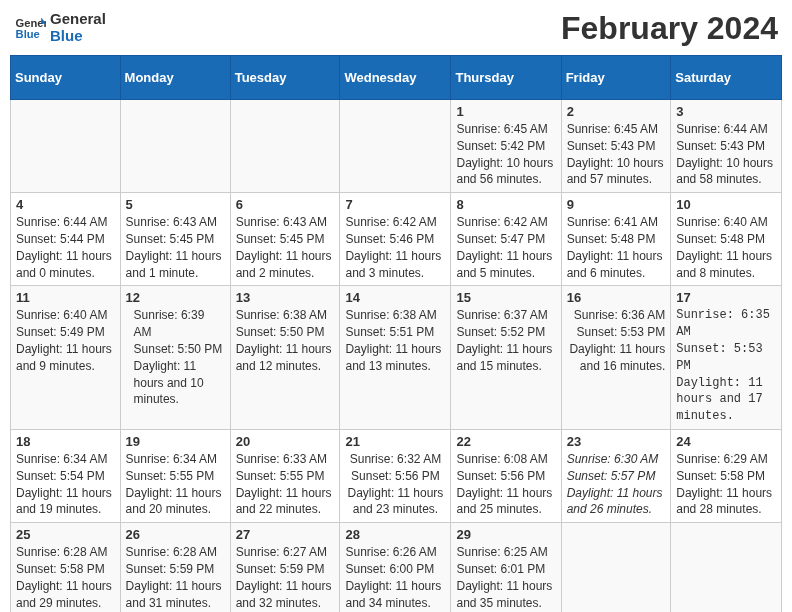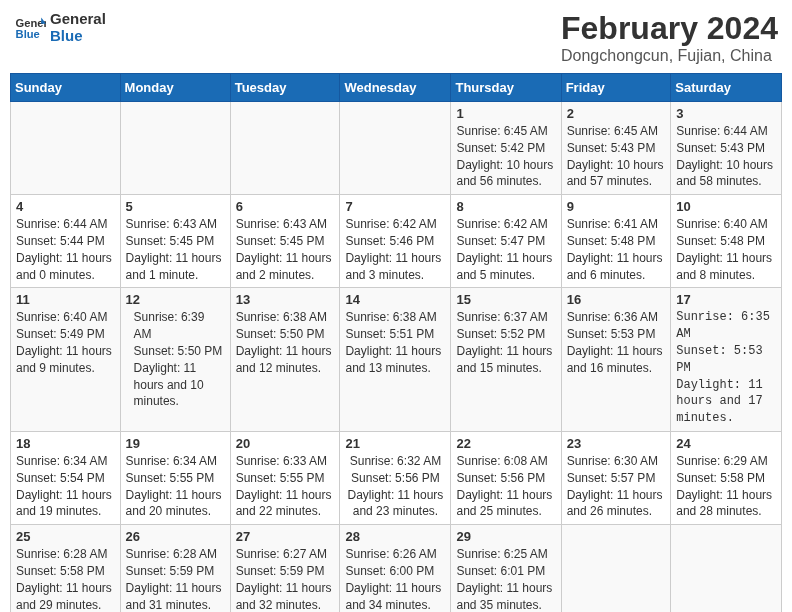--- a/index.html
+++ b/index.html
@@ -20,42 +20,42 @@
     .logo {
       display: flex;
       align-items: center;
       gap: 4px;
     }
     .logo-icon {
       width: 32px;
       height: 32px;
     }
     .title-area {
-      text-align: left;
+      text-align: right;
     }
     .calendar-title {
       font-size: 32px;
       font-weight: bold;
       color: #333;
     }
     .calendar-subtitle {
       font-size: 16px;
       color: #555;
     }
     table {
       width: 100%;
       border-collapse: collapse;
       border: 1px solid #ccc;
     }
     thead th {
       background-color: #1a6bb5;
       color: #fff;
       font-size: 13px;
       font-weight: bold;
-      padding: 6px 4px;
+      padding: 14px 4px;
       text-align: left;
       border: 1px solid #1558a0;
     }
     tbody td {
       border: 1px solid #ccc;
       vertical-align: top;
       padding: 4px 5px;
       min-height: 80px;
       width: 113px;
     }
@@ -91,21 +91,20 @@
       <text x="2" y="34" font-size="14" font-weight="bold" fill="#1a6bb5">Blue</text>
       <polygon points="34,8 40,16 34,16" fill="#1a6bb5"></polygon>
     </svg>
     <div>
       <div style="font-size:15px;font-weight:bold;color:#333;">General</div>
       <div style="font-size:15px;font-weight:bold;color:#1a6bb5;">Blue</div>
     </div>
   </div>
   <div class="title-area">
     <div class="calendar-title">February 2024</div>
-    <div class="calendar-subtitle">Dongchongcun, Fujian, China</div>
   </div>
 </div>
 
 <table>
   <thead id="calendar-thead">
   <tr>
         <th>Sunday</th>
         <th>Monday</th>
         <th>Tuesday</th>
         <th>Wednesday</th>
@@ -209,21 +208,21 @@
 Daylight: 11 hours and 13 minutes.</div>
         </td>
         <td>
           <span class="day-num">15</span>
           <div class="day-info" style="white-space: pre-line;">Sunrise: 6:37 AM
 Sunset: 5:52 PM
 Daylight: 11 hours and 15 minutes.</div>
         </td>
         <td>
           <span class="day-num">16</span>
-          <div class="day-info" style="white-space: pre-line;">Sunrise: 6:36 AM
+          <div class="day-info" style="white-space: pre-line; text-align: right;">Sunrise: 6:36 AM
 Sunset: 5:53 PM
 Daylight: 11 hours and 16 minutes.</div>
         </td>
         <td>
           <span class="day-num">17</span>
           <div class="day-info" style="white-space: pre-line; font-family: Liberation Mono, monospace;">Sunrise: 6:35 AM
 Sunset: 5:53 PM
 Daylight: 11 hours and 17 minutes.</div>
         </td>
       </tr>
@@ -253,21 +252,21 @@
 Daylight: 11 hours and 23 minutes.</div>
         </td>
         <td>
           <span class="day-num">22</span>
           <div class="day-info" style="white-space: pre-line;">Sunrise: 6:08 AM
 Sunset: 5:56 PM
 Daylight: 11 hours and 25 minutes.</div>
         </td>
         <td>
           <span class="day-num">23</span>
-          <div class="day-info" style="white-space: pre-line;">Sunrise: 6:30 AM
+          <div class="day-info" style="white-space: pre-line; font-style: italic;">Sunrise: 6:30 AM
 Sunset: 5:57 PM
 Daylight: 11 hours and 26 minutes.</div>
         </td>
         <td>
           <span class="day-num">24</span>
           <div class="day-info" style="white-space: pre-line;">Sunrise: 6:29 AM
 Sunset: 5:58 PM
 Daylight: 11 hours and 28 minutes.</div>
         </td>
       </tr>

